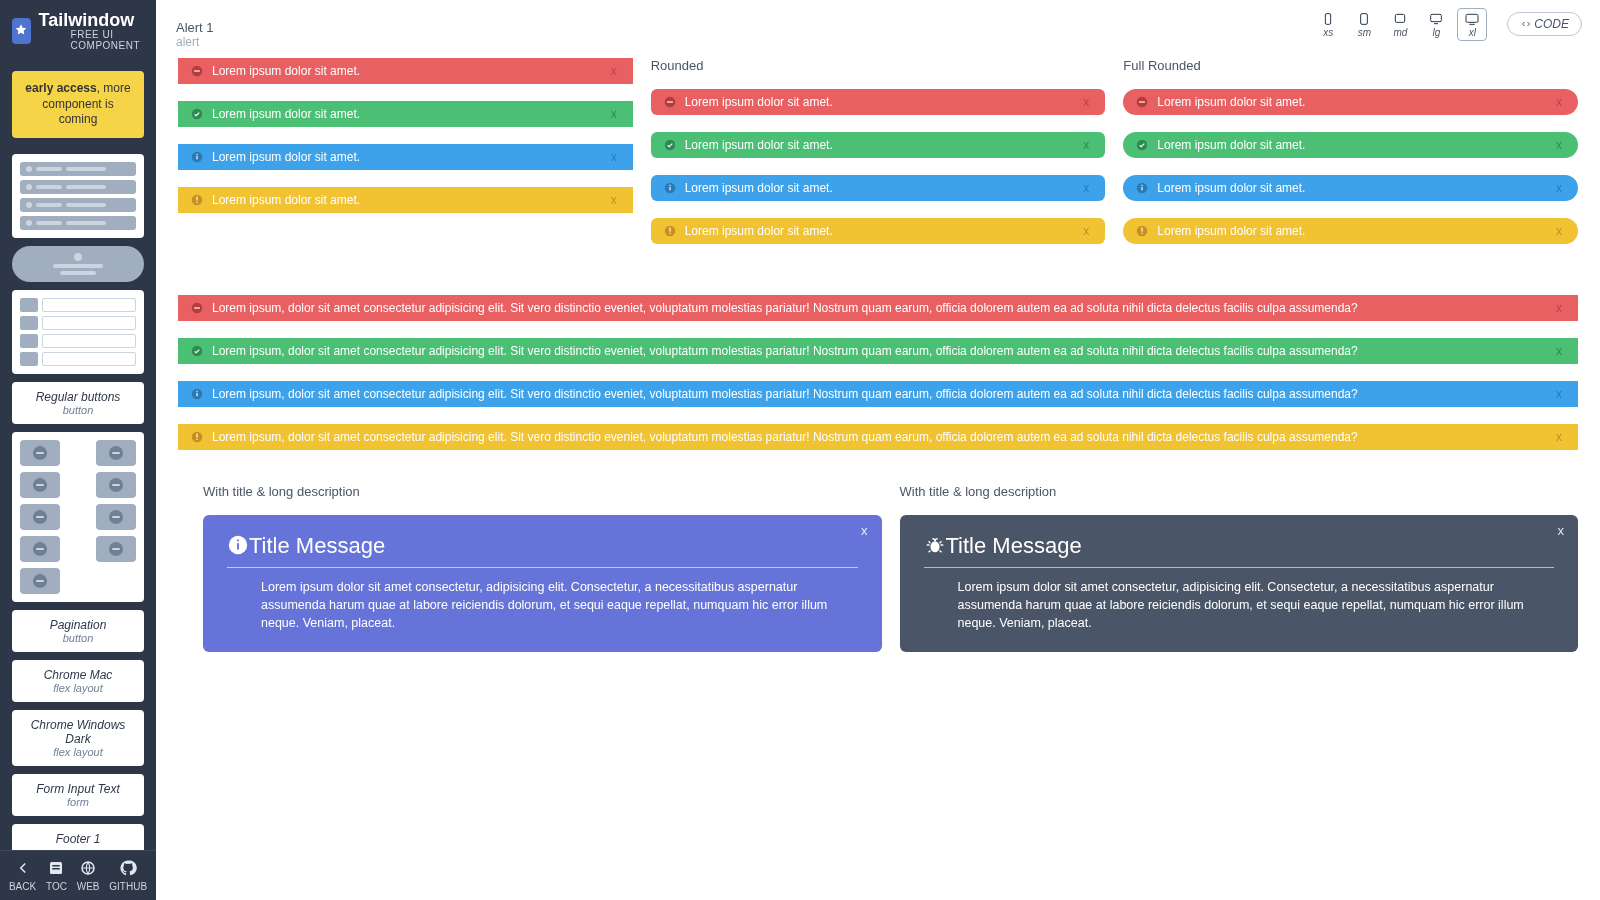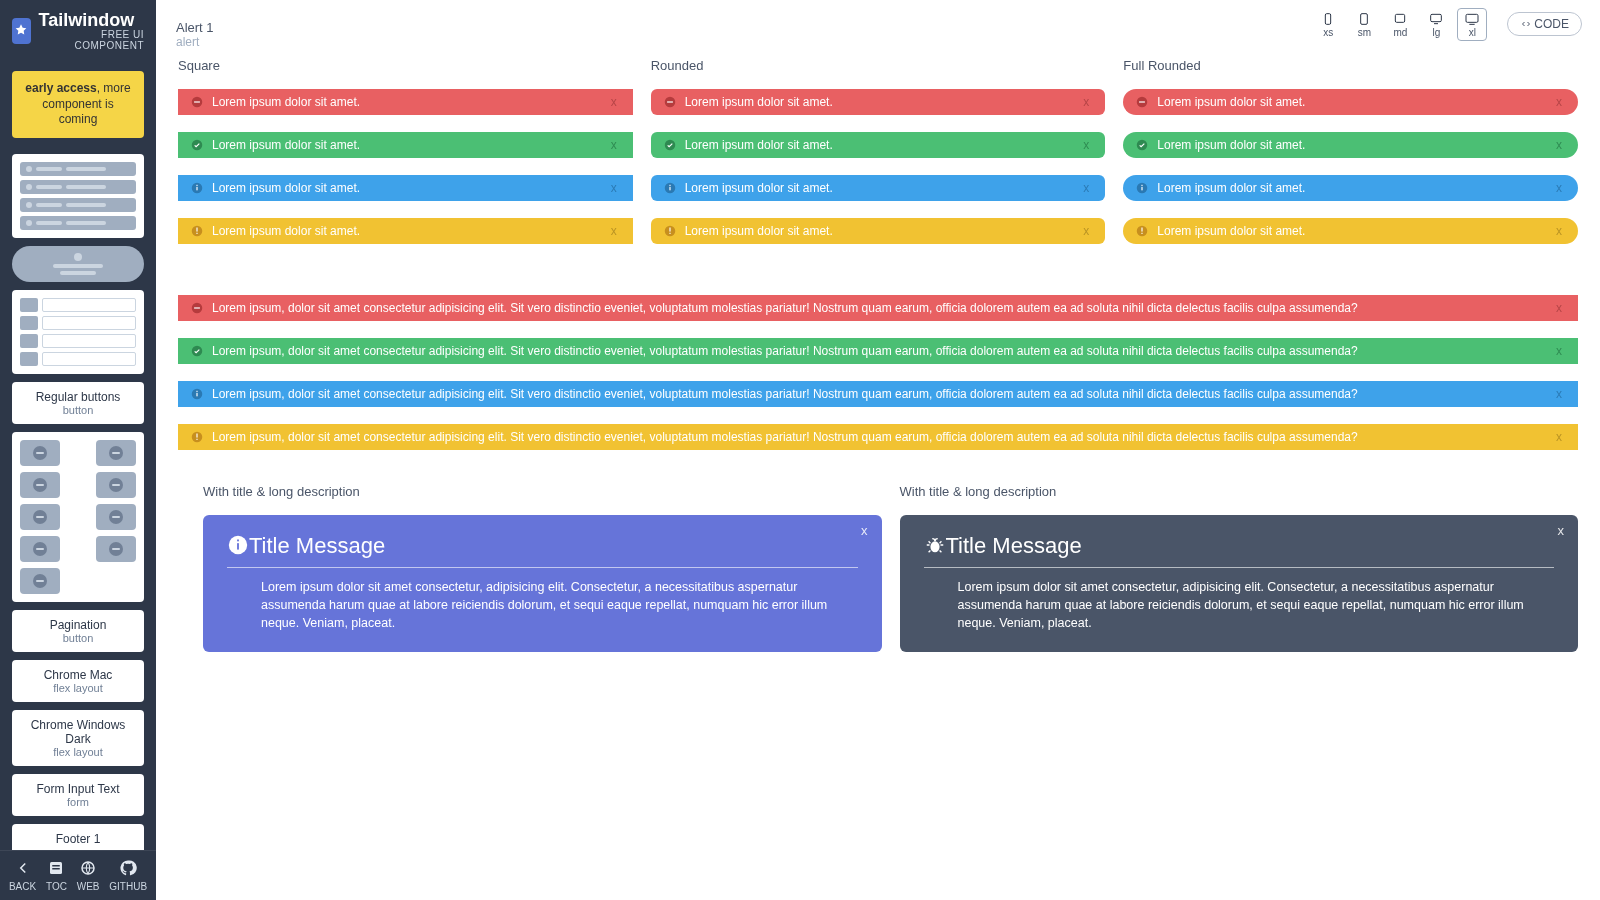--- a/index.html
+++ b/index.html
@@ -5,25 +5,25 @@
   * { margin:0; padding:0; box-sizing:border-box; }
   body { font-family: "Segoe UI", Arial, sans-serif; font-size:13px; color:#4a5568; background:#fff; width:1600px; height:900px; overflow:hidden; }
   .app { display:flex; width:100%; height:100%; }
 
   
   .sidebar { width:156px; background:#2d3748; color:#fff; display:flex; flex-direction:column; }
   .brand { display:flex; align-items:center; gap:8px; padding:10px 12px; }
   .brand-icon { width:26px; height:26px; background:#4f73d1; border-radius:4px; display:flex; align-items:center; justify-content:center; }
   .brand-icon svg { fill:#fff; }
   .brand-main { font-family: "Segoe UI Semibold", "Segoe UI", sans-serif; font-size:18px; font-weight:600; }
-  .brand-sub  { font-size:10px; letter-spacing:0.5px; text-align:right; color:#cbd5e0; margin-top:-2px;margin-left:32px; }
+  .brand-sub  { font-size:10px; letter-spacing:0.5px; text-align:left; color:#cbd5e0; margin-top:-2px;margin-left:32px; }
   .early { margin:10px 12px; padding:10px; border-radius:4px; background:#f5d547; color:#333; font-size:12px; text-align:center; line-height:1.3; }
   .early b { font-weight:700; }
 
-  .sb-scroll { flex:1; overflow-y:auto; padding:6px 12px 10px 12px; display:flex; flex-direction:column; gap:8px; scrollbar-width:none; }
+  .sb-scroll { flex:1; overflow-y:auto; padding:6px 12px 10px 12px; display:flex; flex-direction:column; gap:8px; scrollbar-width:none;font-style:italic; }
   .sb-scroll::-webkit-scrollbar{ width:0; height:0; }
   .sb-card { background:#fff; border-radius:4px; padding:8px; text-align:center; color:#2d3748; font-size:12px; }
   .sb-card .sub { display:block; font-size:11px; color:#718096; }
 
   
   .sk-list, .sk-table, .sk-grid { display:flex; flex-direction:column; gap:4px; }
   .sk-row { height:14px; background:#a0aec0; border-radius:3px; display:flex; align-items:center; padding:0 6px; gap:4px;}
   .sk-row > i { display:inline-block; height:4px; background:#cbd5e0; border-radius:2px;}
   .sk-row > i:nth-child(1){ width:6px; height:6px; border-radius:50%;}
   .sk-row > i:nth-child(2){ width:26px;}
@@ -44,21 +44,21 @@
 
   .footer-nav { display:flex; justify-content:space-around; padding:8px 4px 8px 4px; font-size:10px; color:#cbd5e0; border-top:1px solid rgba(255,255,255,0.08);}
   .footer-nav .fbtn { display:flex; flex-direction:column; align-items:center; gap:4px; cursor:pointer;}
   .footer-nav svg { width:18px; height:18px; fill:#e2e8f0; }
 
   
   .main { flex:1; display:flex; flex-direction:column; min-width:0; }
   .topbar { height:48px; display:flex; align-items:center; justify-content:space-between; padding:0 18px 0 20px; }
   .crumb .t1 { font-size:13px; color:#4a5568;margin-top:20px;}
   .crumb .t2 { font-size:12px; color:#a0aec0; }
-  .tb-right { display:flex; align-items:center; gap:6px; }
+  .tb-right { display:flex; align-items:center; gap:6px;font-style:italic; }
   .dev { display:flex; flex-direction:column; align-items:center; font-size:10px; color:#4a5568; padding:2px 6px; cursor:pointer; border:1px solid transparent; border-radius:4px;}
   .dev.active{ border-color:#a0aec0; }
   .dev svg{ width:16px; height:16px; fill:none; stroke:#2d3748; stroke-width:1.5; }
   .code-btn { margin-left:14px; padding:4px 12px; border:1px solid #bcc4d0; border-radius:16px; font-size:12px; display:flex; align-items:center; gap:2px; cursor:pointer; color:#4a5568;}
   .code-btn svg{ width:12px; height:12px; stroke:#4a5568; fill:none; stroke-width:2;}
 
   .page { flex:1; overflow:auto; padding:10px 22px 40px 22px; }
   .cols3 { display:flex; gap:18px; margin-bottom:40px;}
   .col { flex:1; min-width:0; }
   .lbl { font-size:13px; color:#4a5568; margin-bottom:16px; display:block; }
@@ -276,21 +276,20 @@
             </svg>
             <span>CODE</span>
           </div>
         </div>
     </div>
 
     <div class="page">
 
       <div class="cols3 section">
         <div class="col">
-          <span class="lbl">Square</span>
           <div id="col-square">
               <div class="alert red ">
     <span class="ico">
                   <svg viewBox="0 0 24 24">
                     <circle cx="12" cy="12" r="9" fill="#b53b3d"></circle>
                     <rect x="7" y="11" width="10" height="2" fill="#fff"></rect>
                   </svg>
                 </span>
     <span class="tx">Lorem ipsum dolor sit amet.</span>
     <span class="close">x</span>

